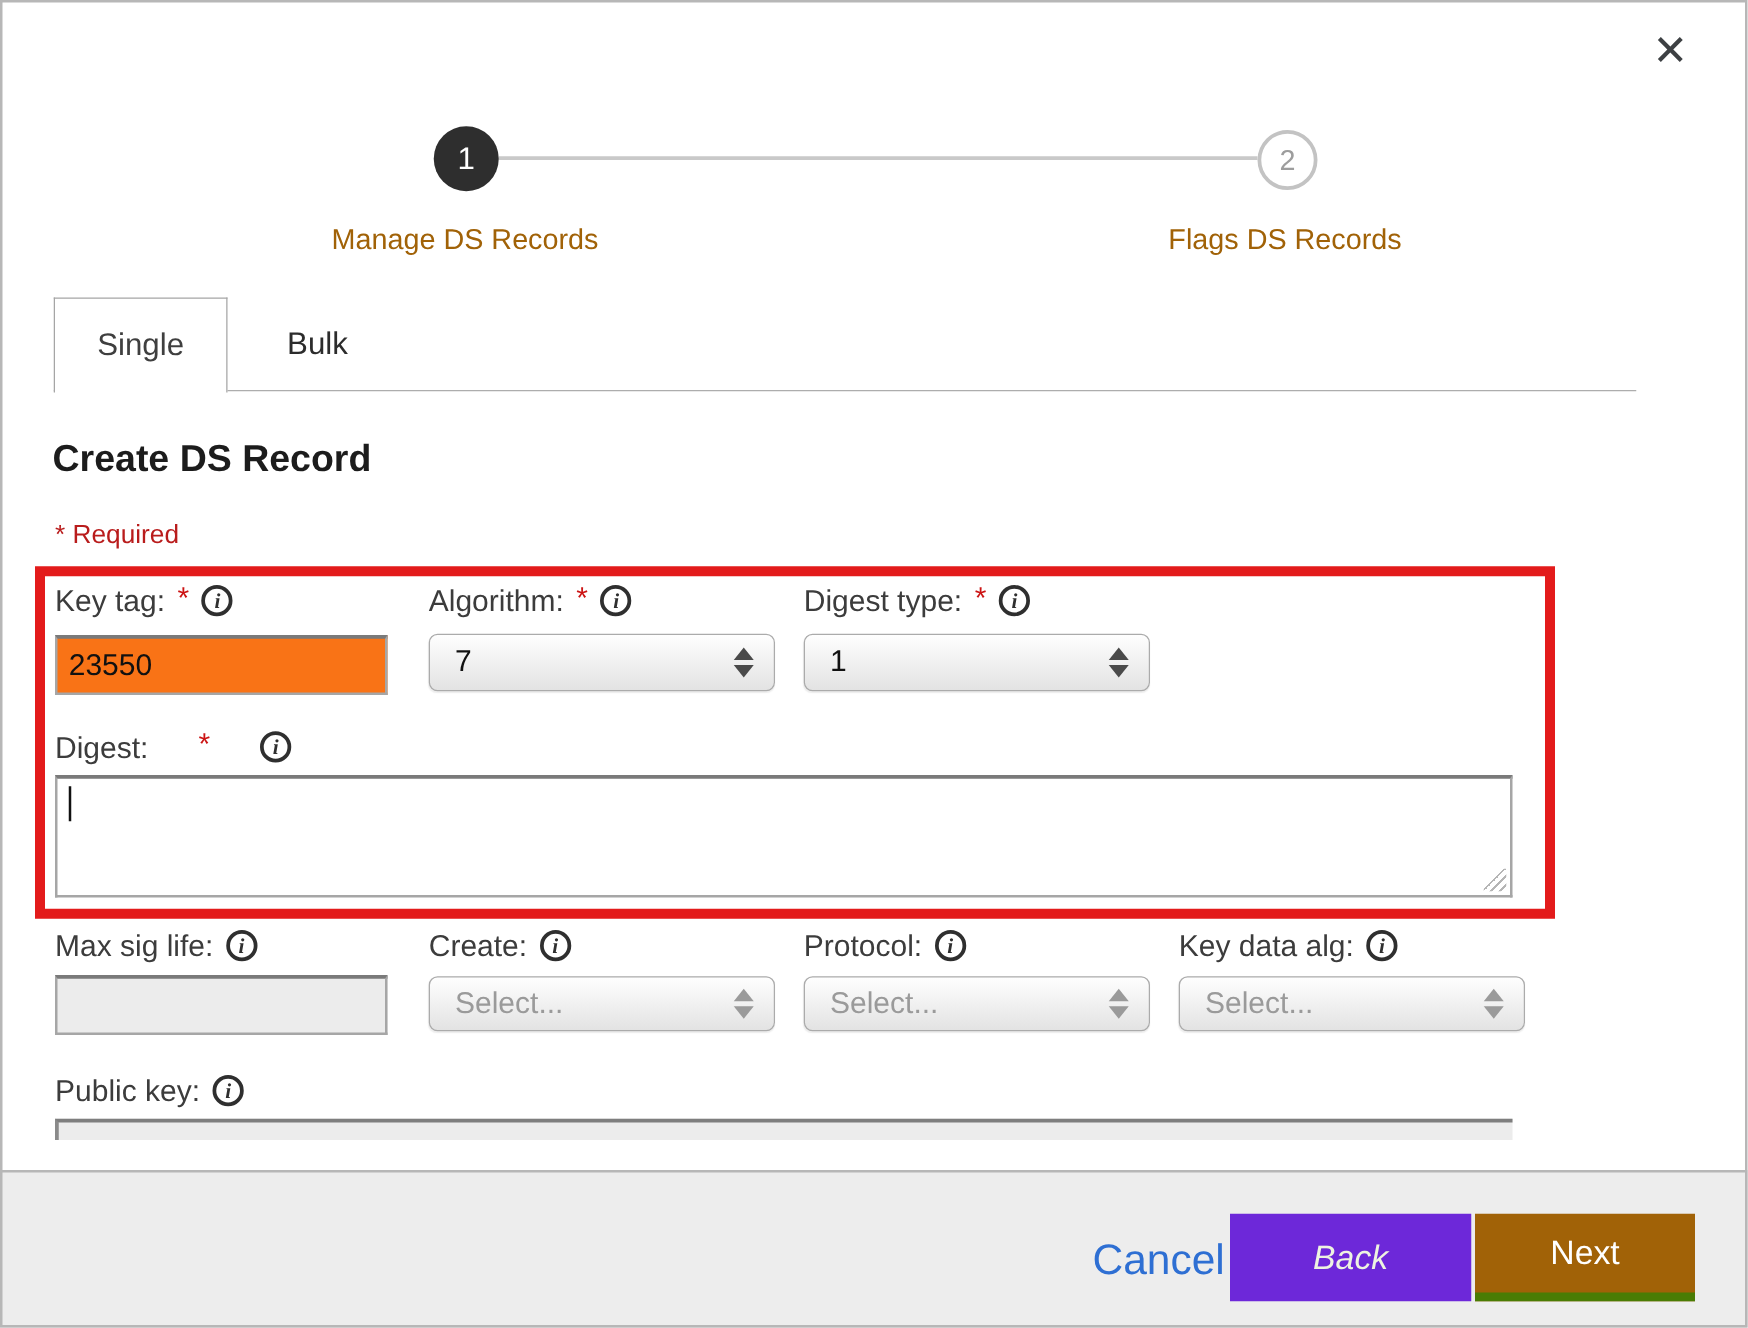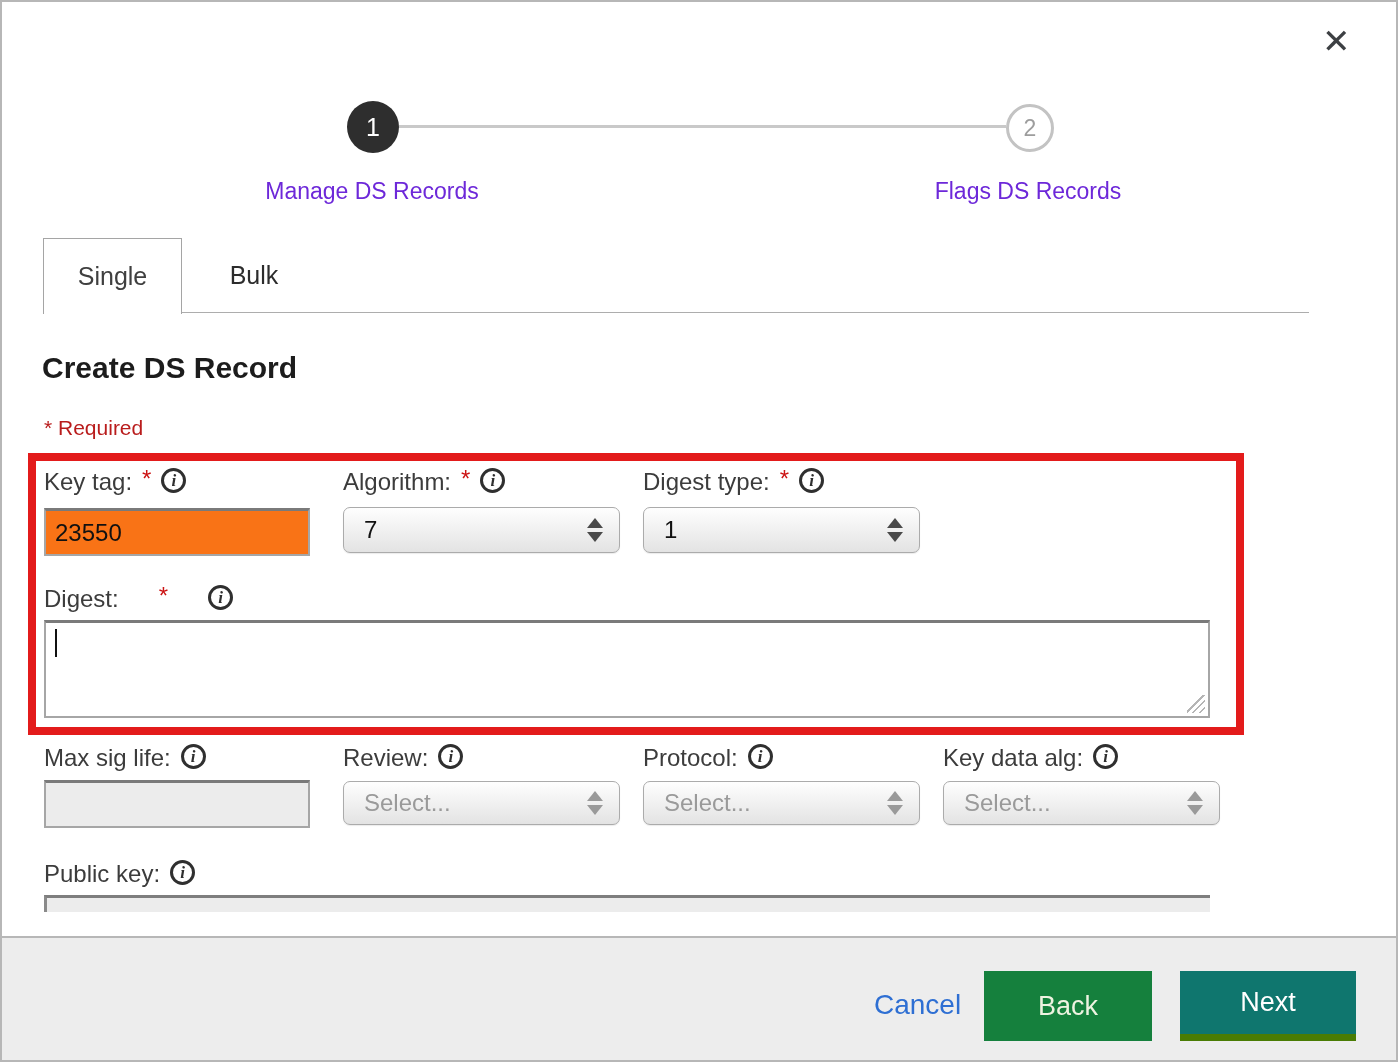--- a/index.html
+++ b/index.html
@@ -26,21 +26,21 @@
     left:347px;top:101px;width:52px;height:52px;background:#2e2e2e;color:#ffffff;
   }
   .step-2{
     left:1006px;top:104px;width:42px;height:42px;background:#ffffff;color:#9d9d9d;
     border:3px solid #c3c3c3;font-size:23px;
   }
   .step-line{
     left:399px;top:125px;width:607px;height:3px;background:#c9c9c9;
   }
   .step-label{
-    width:360px;text-align:center;font-size:23px;color:#6d28d9;top:178px;
+    width:360px;text-align:center;font-size:23px;color:#a16207;top:178px;
   }
   .step-label-1{left:192px;}
   .step-label-2{left:848px;}
 
   
   .tab-underline{
     left:43px;top:312px;width:1266px;height:1px;background:#adadad;
   }
   .tab-active{
     left:43px;top:238px;width:139px;height:76px;background:#ffffff;
@@ -118,32 +118,33 @@
     border-top:3px solid #7e7e7e;border-left:3px solid #8a8a8a;background:#ececec;
     box-sizing:border-box;
   }
 
   
   .footer{
     left:0;top:936px;width:1398px;height:126px;background:#ededed;
     box-shadow: inset 0 0 0 2px #b7b7b7;
   }
   .cancel-link{
-    left:874px;top:989px;font-size:28px;color:#2e6fd3;cursor:pointer;
+    left:874px;top:989px;font-size:34px;color:#2e6fd3;cursor:pointer;
   }
   .btn{
     display:flex;align-items:center;justify-content:center;
     font-size:27px;box-sizing:border-box;cursor:pointer;
   }
   .btn-back{
-    left:984px;top:971px;width:168px;height:70px;background:#15803d;color:#eef3e1;
+    left:984px;top:971px;width:193px;height:70px;background:#6d28d9;color:#eef3e1;
     cursor:default;
+    font-style:italic;
   }
   .btn-next{
-    left:1180px;top:971px;width:176px;height:70px;background:#0f766e;color:#ffffff;
+    left:1180px;top:971px;width:176px;height:70px;background:#a16207;color:#ffffff;
     border-bottom:7px solid #4a7c04;
   }
 </style>
 </head>
 <body>
 
 <div class="abs close-x">✕</div>
 
 <div class="abs step-line"></div>
 <div class="abs step-circle step-1">1</div>
@@ -203,21 +204,21 @@
 <div class="abs digest-area">
   <span class="caret"></span>
   <span class="resize-handle"></span>
 </div>
 
 <div class="abs field-label" style="left:44px;top:744px;">
   <span>Max sig life:</span>
   <span class="info-icon">i</span>
 </div>
 <div class="abs field-label" style="left:343px;top:744px;">
-  <span>Review:</span>
+  <span>Create:</span>
   <span class="info-icon">i</span>
 </div>
 <div class="abs field-label" style="left:643px;top:744px;">
   <span>Protocol:</span>
   <span class="info-icon">i</span>
 </div>
 <div class="abs field-label" style="left:943px;top:744px;">
   <span>Key data alg:</span>
   <span class="info-icon">i</span>
 </div>

